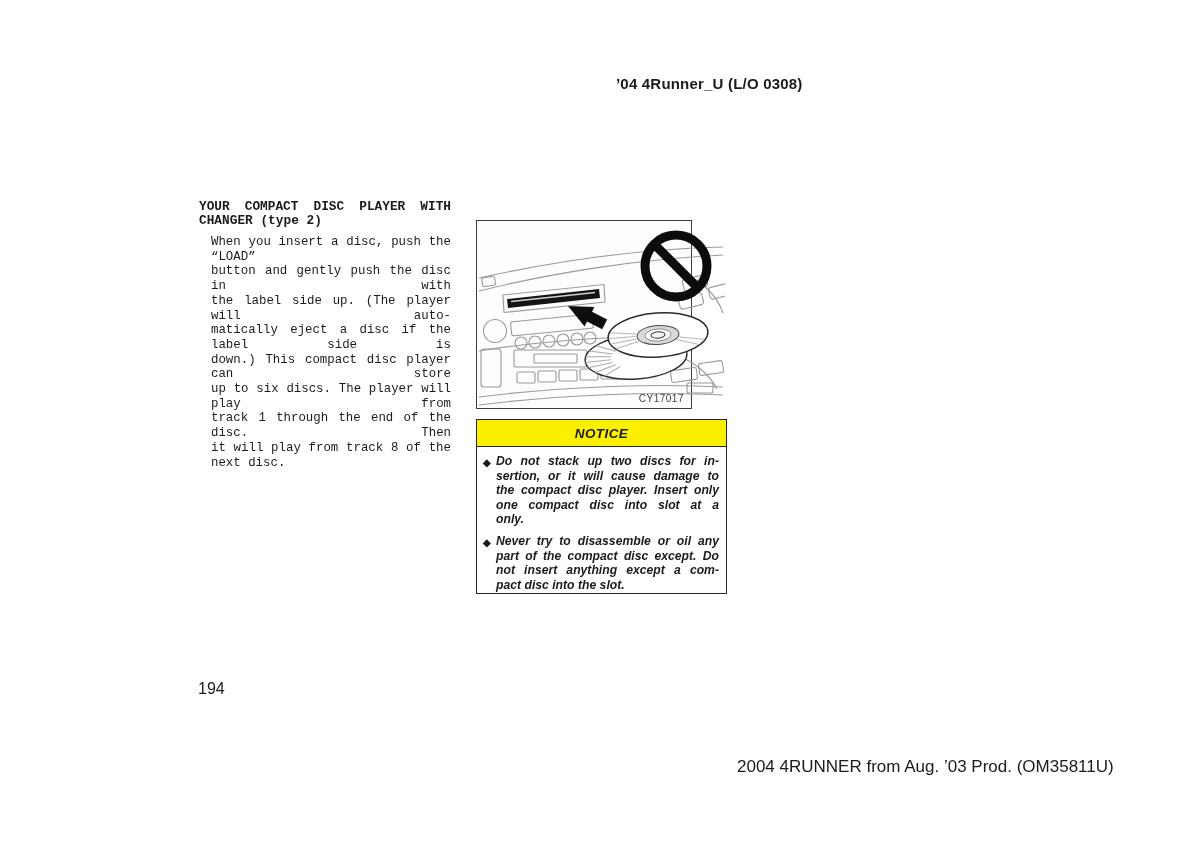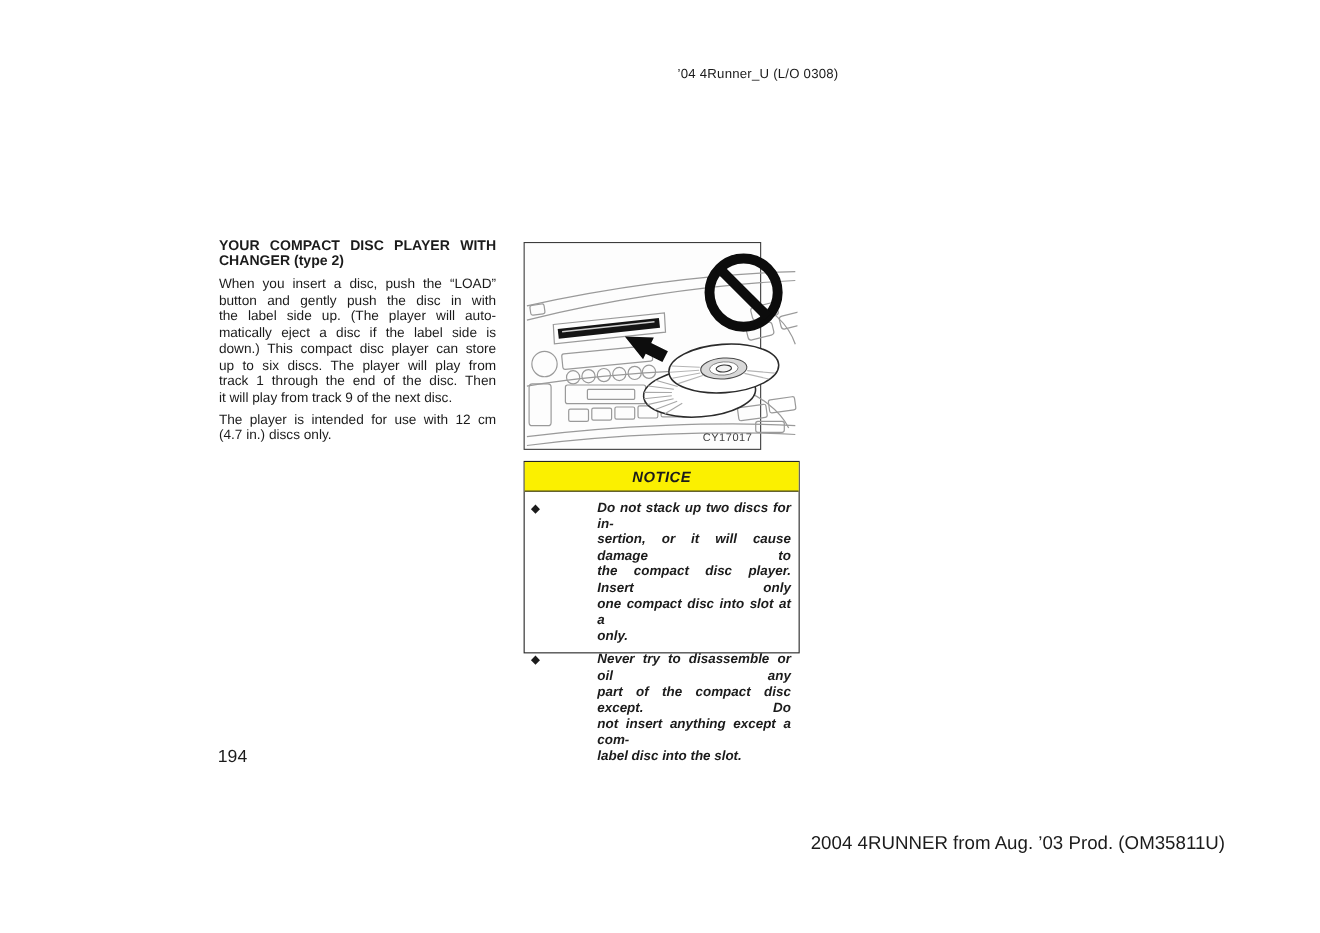--- a/index.html
+++ b/index.html
@@ -4,31 +4,31 @@
 <style>
   html,body { margin:0; padding:0; }
   body {
     width:1200px; height:848px; background:#ffffff; position:relative;
     font-family:"Liberation Sans", sans-serif; color:#1b1b1b;
     overflow:hidden;
   }
   .abs { position:absolute; }
 
   .header-code {
-    left:616px; top:60px;
-    font-size:12px; font-weight:normal; letter-spacing:0.2px;
+    left:616px; top:75px;
+    font-size:15px; font-weight:bold; letter-spacing:0.2px;
     white-space:nowrap;
   }
 
-  .left-col { left:199px; top:216px; width:252px; }
+  .left-col { left:199px; top:200px; width:252px;font-family:Liberation Mono, monospace; }
   .heading {
     font-size:12.8px; font-weight:bold; line-height:14px;
     margin-bottom:7px;
   }
-  .body-par { font-size:12.4px; line-height:14.7px; }
+  .body-par { font-size:12.4px; line-height:14.7px;margin-left:12px; }
   .p1 { margin-bottom:5px; }
 
   
   .jline { text-align:justify; text-align-last:justify; white-space:normal; }
   .jline-last { text-align-last:left; }
 
   .figure {
     left:476px; top:220px; width:216px; height:189px;
     border:1px solid #3c3c3c; box-sizing:border-box; background:#fdfdfd;
   }
@@ -49,21 +49,21 @@
     box-sizing:border-box;
   }
   .notice-body { padding:7px 7px 0 6px; }
   .bullet {
     display:flex; margin-bottom:7px;
     font-size:12.2px; font-weight:bold; font-style:italic; line-height:14.6px;
   }
   .bullet-glyph {
     flex:0 0 13px; width:13px; font-size:10px; font-style:normal; padding-top:2px;
   }
-  .bullet-lines { flex:1;margin-left:47px; }
+  .bullet-lines { flex:1; }
 
   .page-number { left:198px; top:680px; font-size:16px; }
   .footer-note { left:737px; top:757px; font-size:17px; white-space:nowrap; }
 </style>
 </head>
 <body>
 
 <div class="page">
 
   <div class="abs header-code">’04 4Runner_U (L/O 0308)</div>
@@ -74,25 +74,21 @@
         <div class="jline jline-last">CHANGER (type 2)</div>
       </div>
     <div class="body-par p1">
         <div class="jline">When you insert a disc, push the “LOAD”</div>
         <div class="jline">button and gently push the disc in with</div>
         <div class="jline">the label side up. (The player will auto-</div>
         <div class="jline">matically eject a disc if the label side is</div>
         <div class="jline">down.) This compact disc player can store</div>
         <div class="jline">up to six discs. The player will play from</div>
         <div class="jline">track 1 through the end of the disc. Then</div>
-        <div class="jline jline-last">it will play from track 9 of the next disc.</div>
-      </div>
-    <div class="body-par p2">
-        <div class="jline">The player is intended for use with 12 cm</div>
-        <div class="jline jline-last">(4.7 in.) discs only.</div>
+        <div class="jline jline-last">it will play from track 8 of the next disc.</div>
       </div>
   </div>
 
   <div class="abs figure">
     <svg viewBox="0 0 248 187">
 
       <g stroke="#9a9a9a" stroke-width="1.1" fill="none">
         <path d="M2,57 C70,42 160,28 246,26"></path>
         <path d="M2,70 C70,53 160,38 246,34"></path>
         <path d="M200,50 C224,58 240,74 246,92"></path>
@@ -186,21 +182,21 @@
             <div class="jline">one compact disc into slot at a</div>
             <div class="jline jline-last">only.</div>
           </div>
       </div>
       <div class="bullet">
         <span class="bullet-glyph">◆</span>
         <div class="bullet-lines">
             <div class="jline">Never try to disassemble or oil any</div>
             <div class="jline">part of the compact disc except. Do</div>
             <div class="jline">not insert anything except a com-</div>
-            <div class="jline jline-last">label disc into the slot.</div>
+            <div class="jline jline-last">pact disc into the slot.</div>
           </div>
       </div>
     </div>
   </div>
 
   <div class="abs page-number">194</div>
   <div class="abs footer-note">2004 4RUNNER from Aug. ’03 Prod. (OM35811U)</div>
 
 </div>
 

